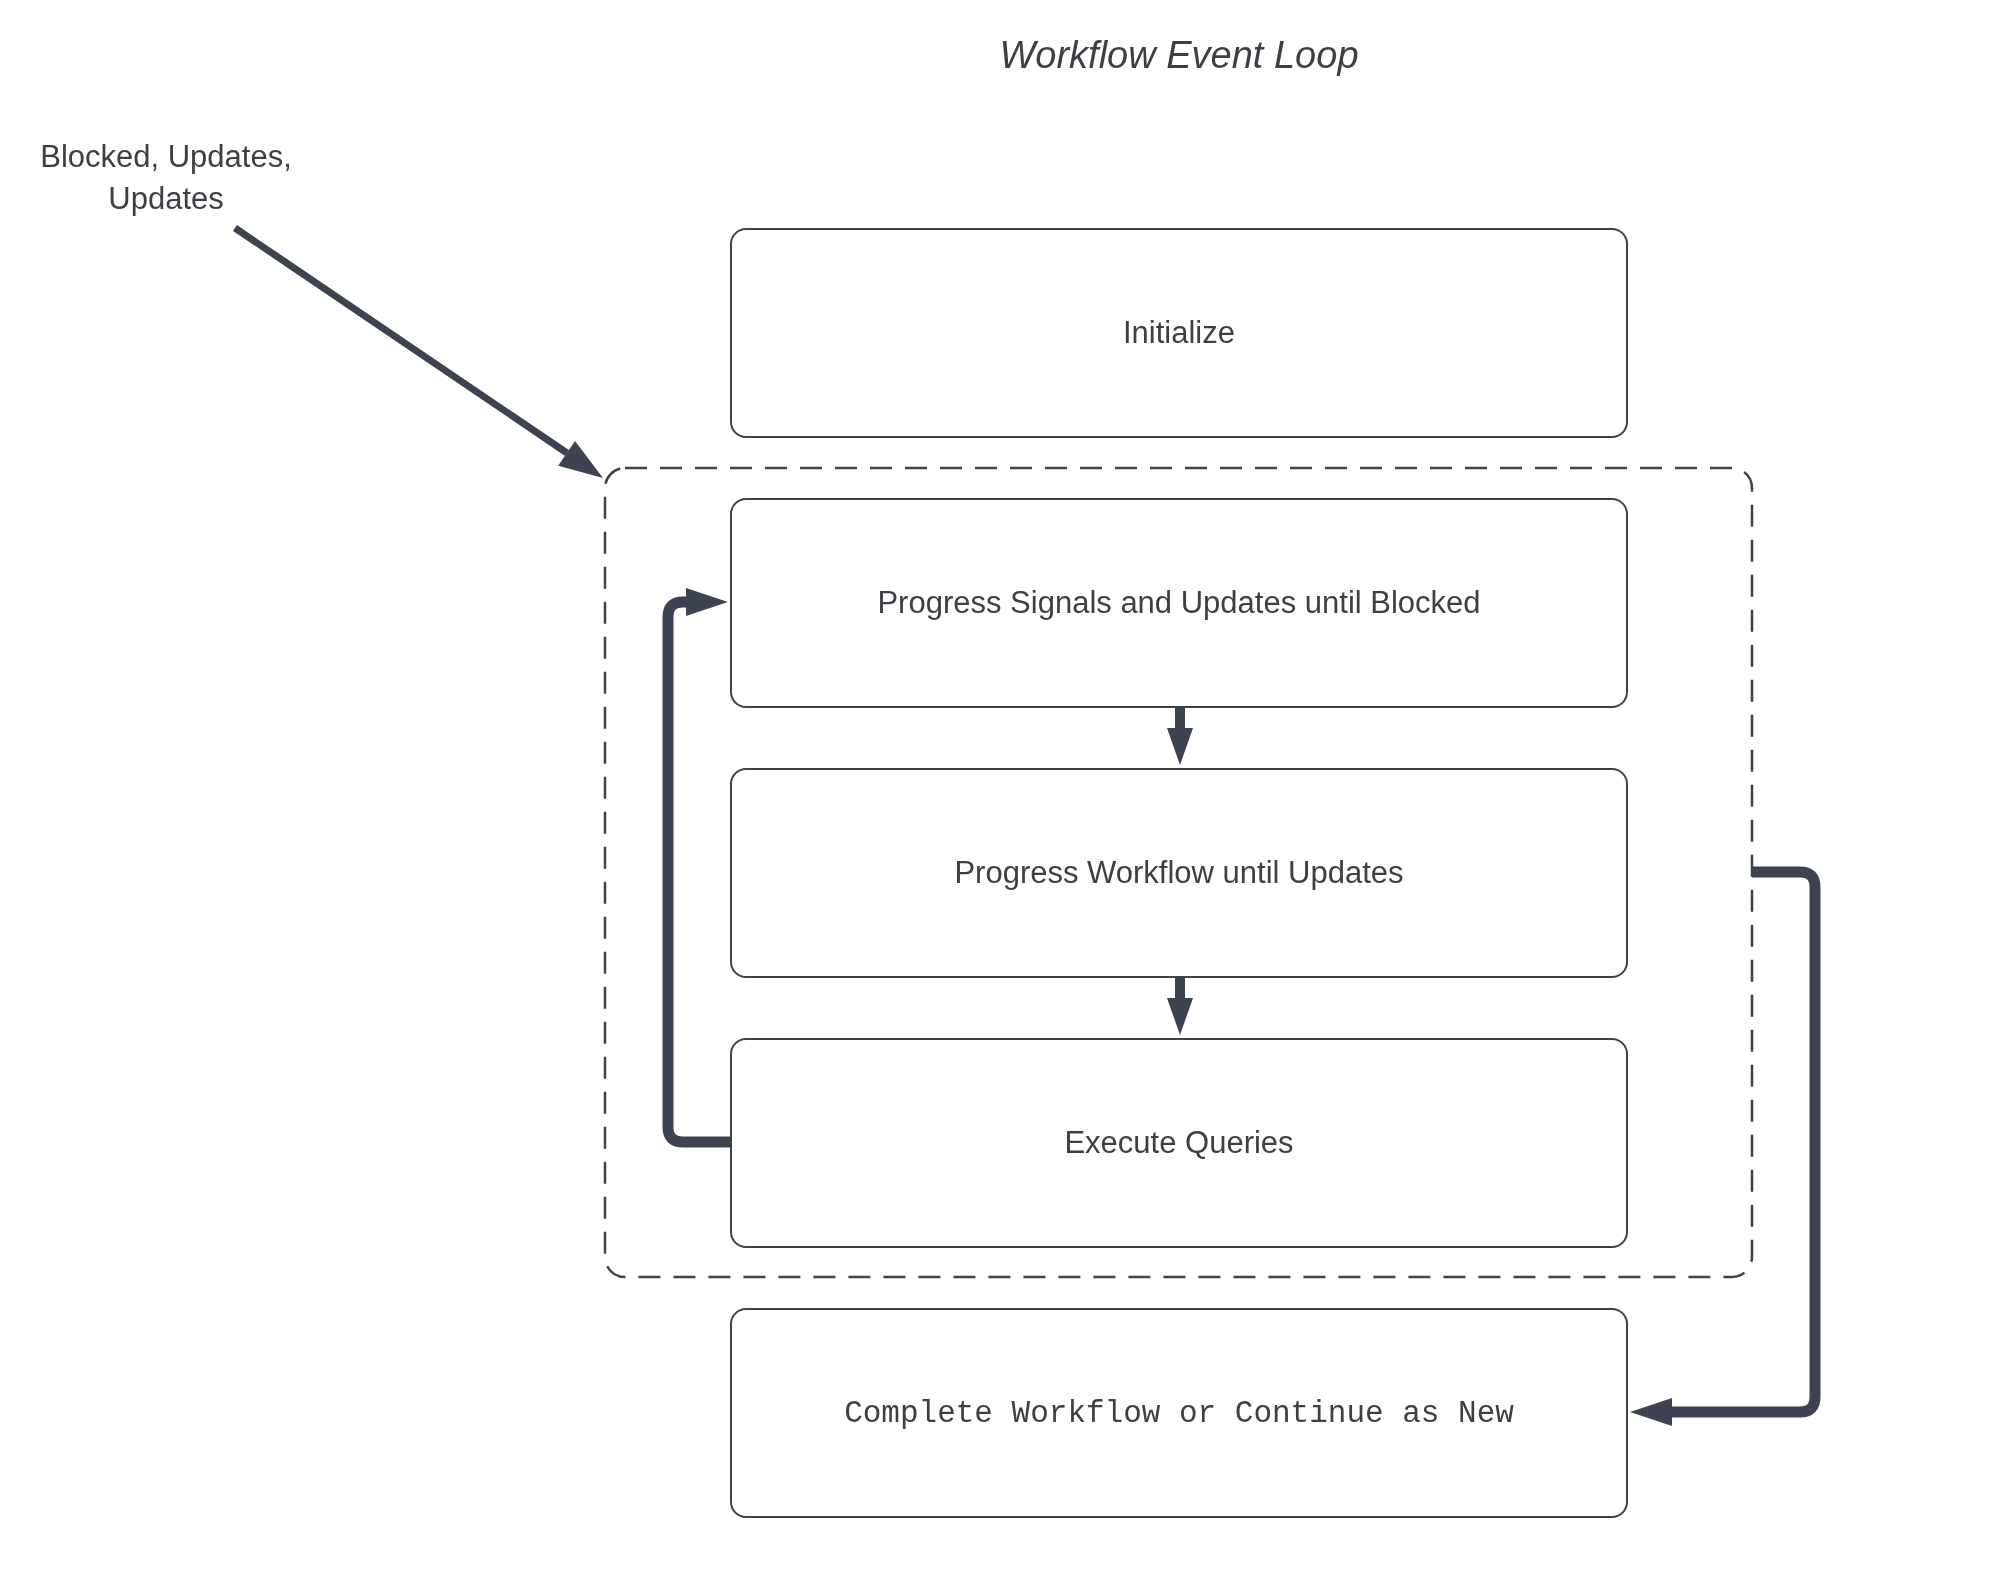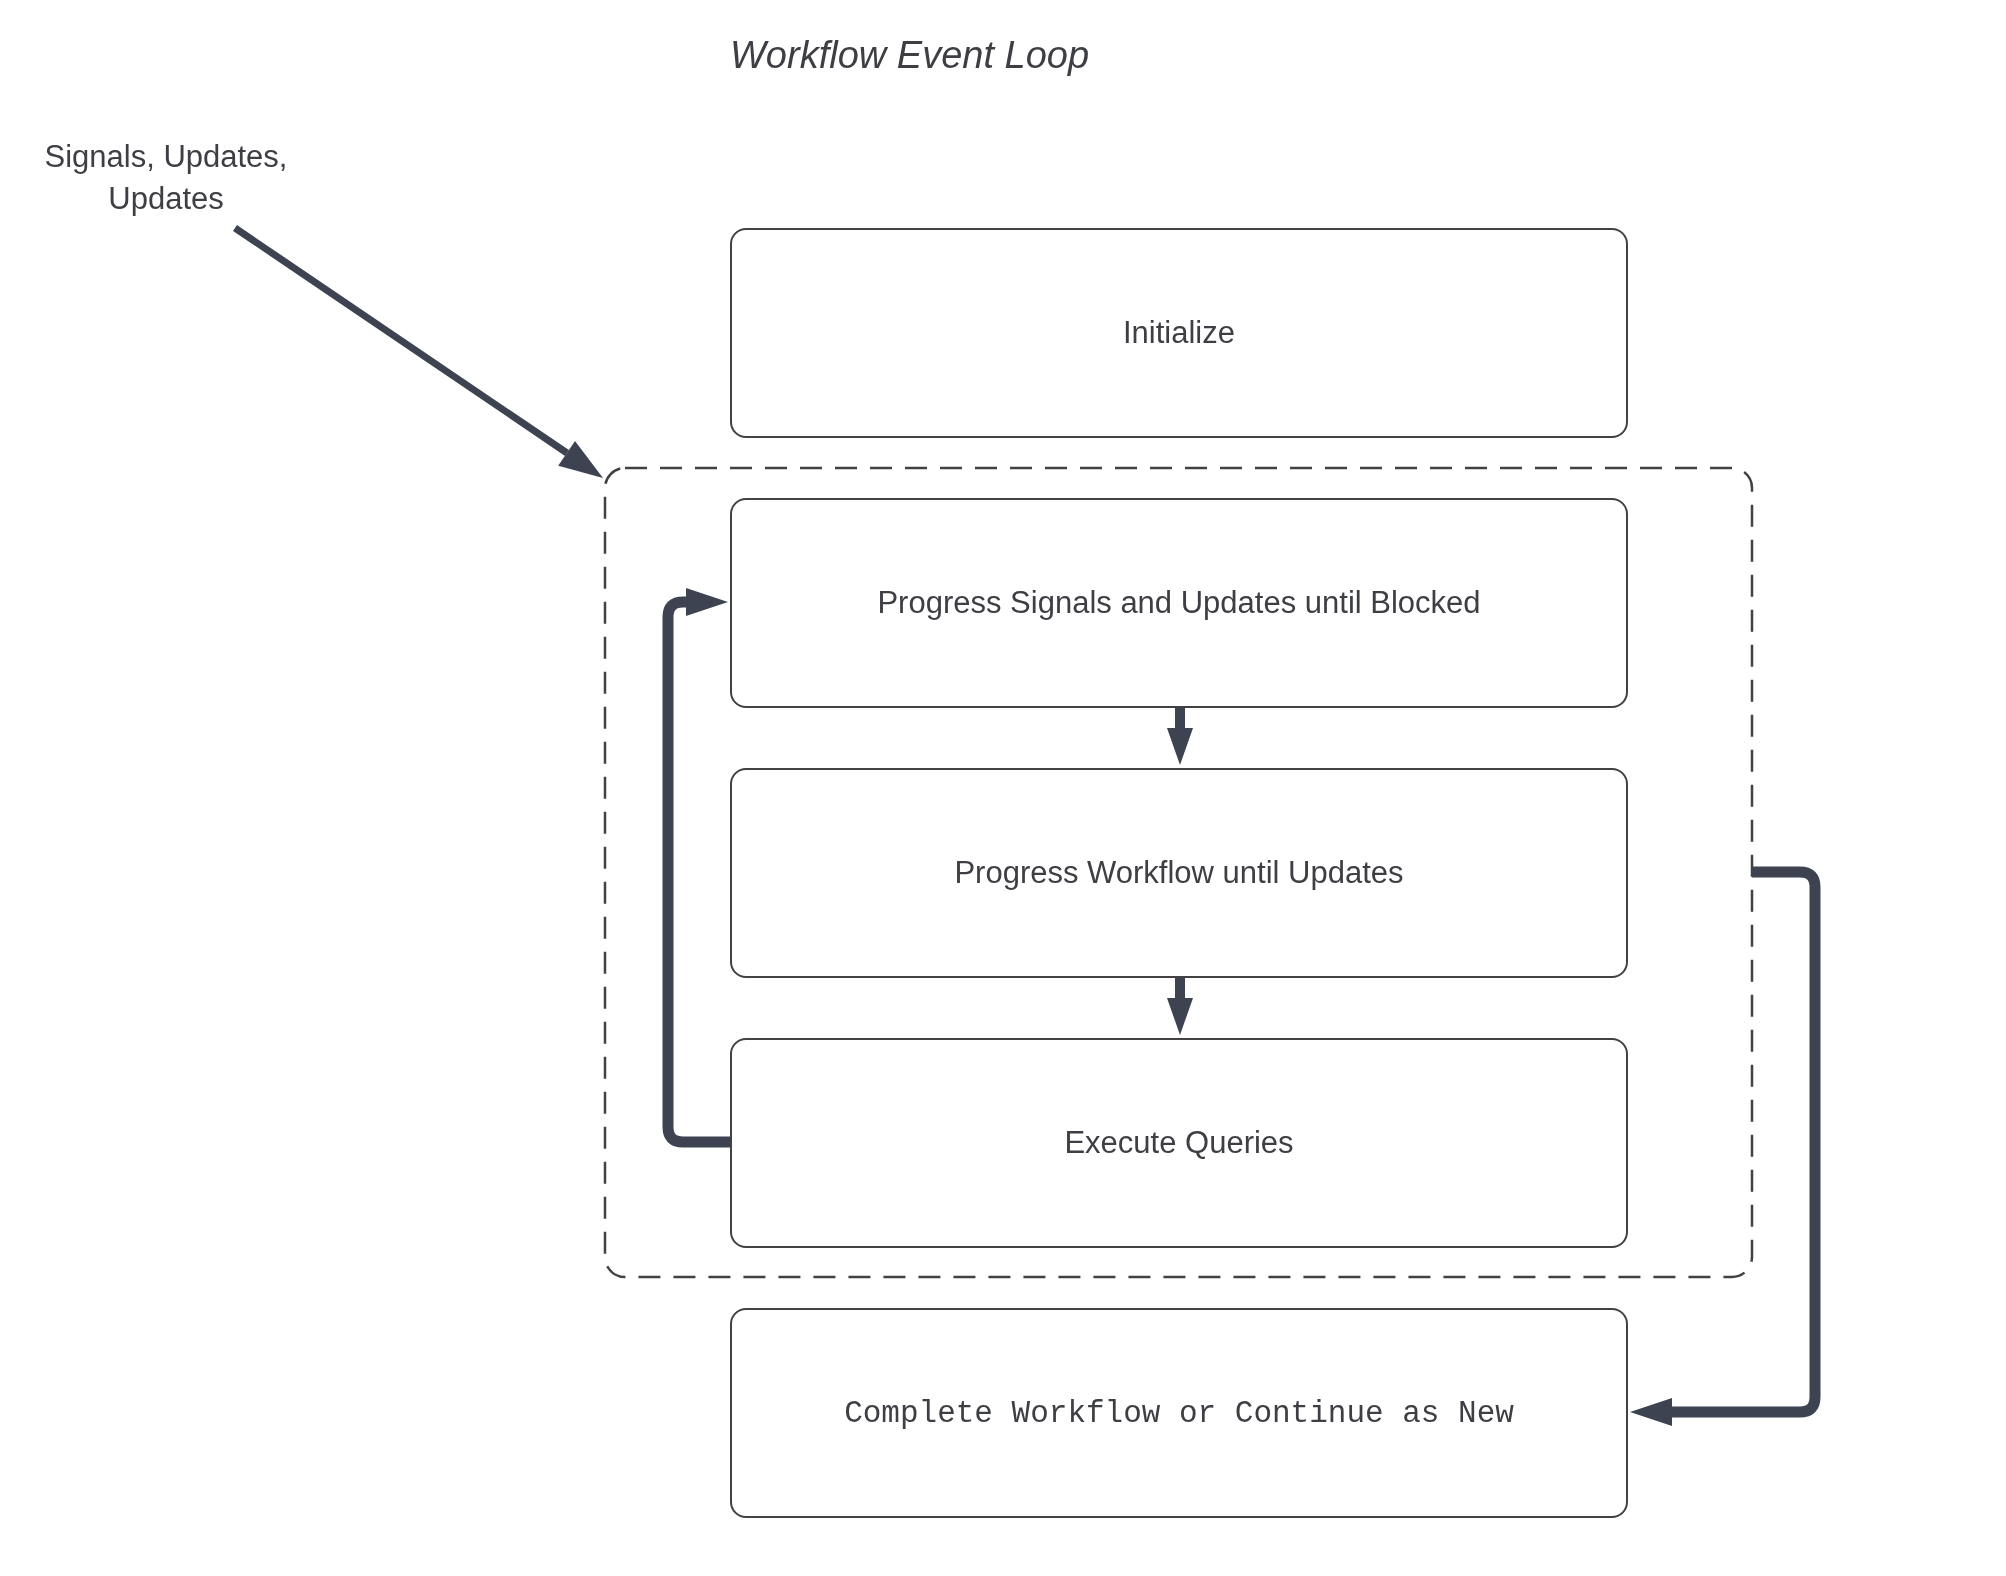--- a/index.html
+++ b/index.html
@@ -19,21 +19,21 @@
     overflow: hidden;
   }
   .layer {
     position: absolute;
     left: 0; top: 0;
     width: 2006px; height: 1576px;
   }
   .diagram-title {
     position: absolute;
     left: 730px; top: 32px; width: 898px;
-    text-align: left;
+    text-align: center;
     font-size: 38px;
     font-style: italic;
     line-height: 46px;
     color: var(--text);
   }
   .annotation {
     position: absolute;
     left: 18px; top: 136px; width: 296px;
     text-align: center;
     font-size: 31px;
@@ -105,21 +105,21 @@
 
     <g>
       <path class="thick" d="M 1752 872 L 1800 872 Q 1815 872 1815 887 L 1815 1397 Q 1815 1412 1800 1412 L 1672 1412"></path>
       <polygon class="head" points="1630,1412 1672,1398 1672,1426"></polygon>
     </g>
   </svg>
 
   <div class="diagram-title">Workflow Event Loop</div>
 
   <div class="annotation">
-    <span>Signals, Updates,</span>
+    <span>Blocked, Updates,</span>
     <span>Updates</span>
   </div>
 
   <div class="node node-progress-signals">
     <span>Progress Signals and Updates until Blocked</span>
   </div>
 
   <div class="node node-initialize">
     <span>Initialize</span>
   </div>

